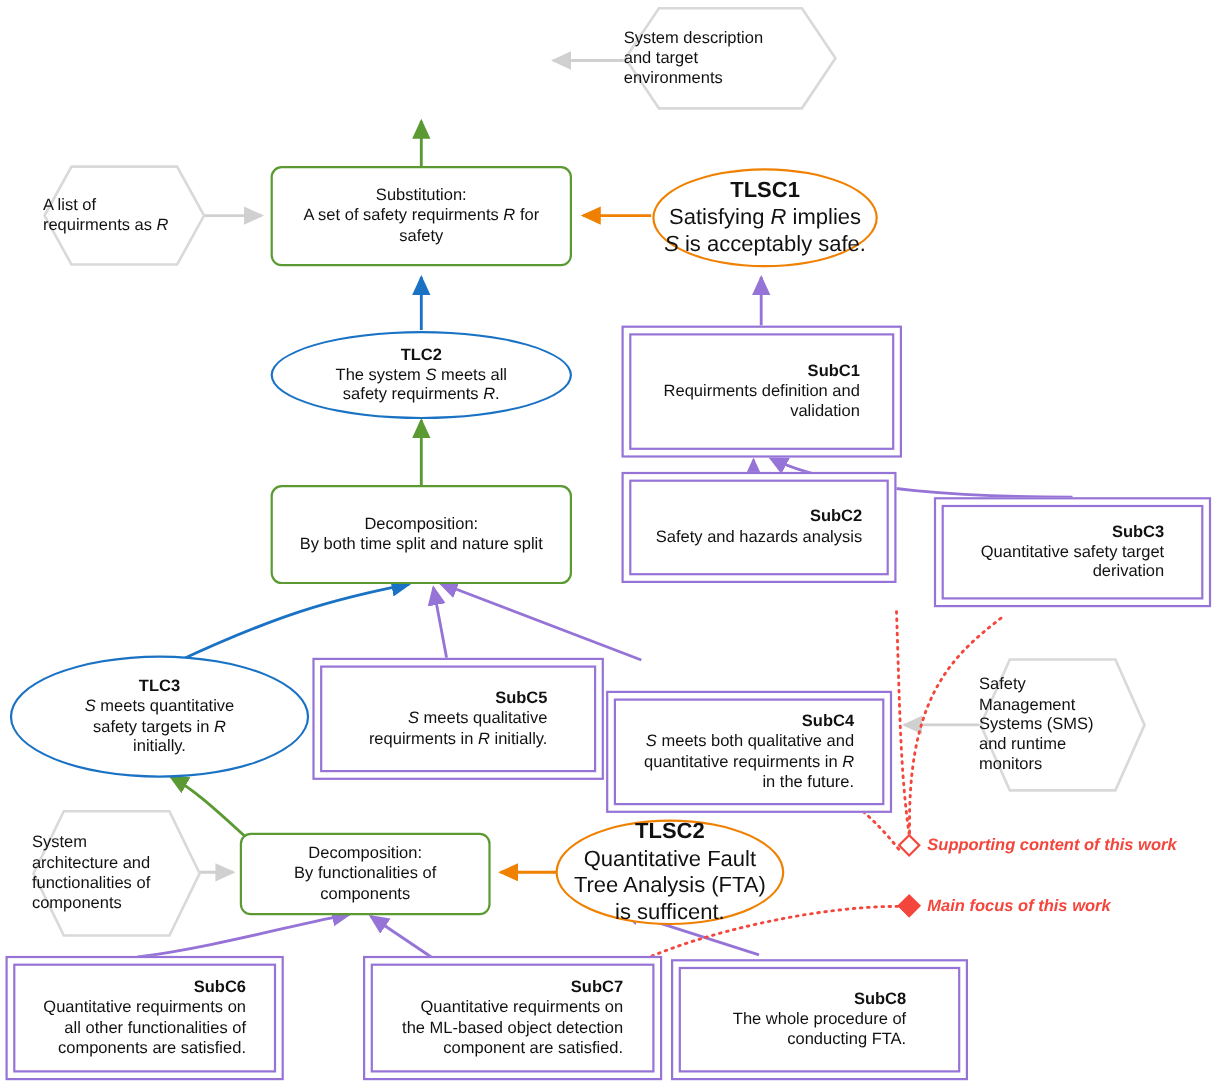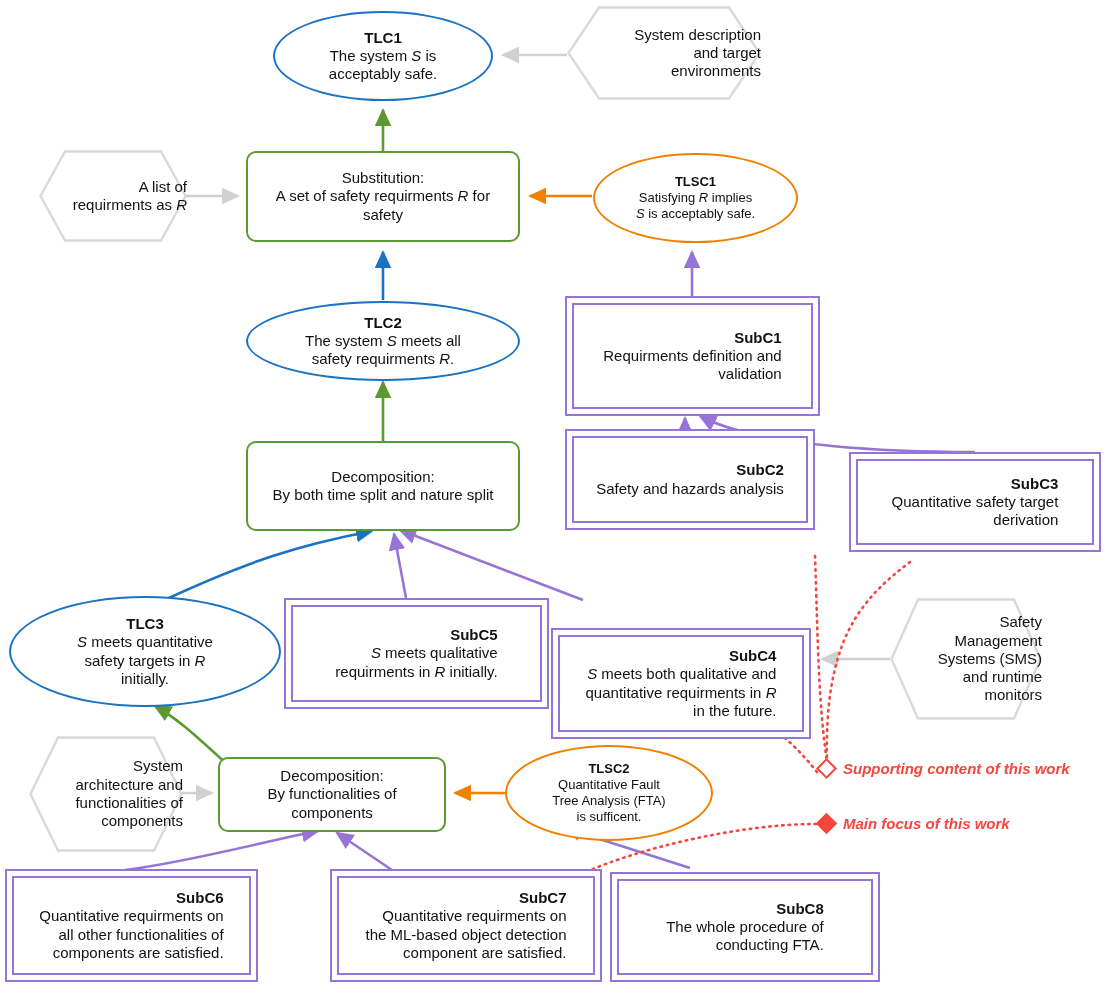--- a/index.html
+++ b/index.html
@@ -8,30 +8,30 @@
   #stage{position:relative;width:1106px;height:990px;background:#fff;overflow:hidden;}
   svg#edges{position:absolute;left:0;top:0;width:1106px;height:990px;pointer-events:none;}
 
   .node{position:absolute;box-sizing:border-box;display:flex;align-items:center;justify-content:center;text-align:center;}
   .node .txt{line-height:1.22;padding:0 6px;}
   .ttl{font-weight:bold;display:block;}
 
   
   .ellipse{border-radius:50%;border:2.5px solid #1a72c4;background:#fff;font-size:15px;color:#111;}
   
-  .ellipse-o{border-radius:50%;border:2.5px solid #f08000;background:#fff;font-size:13px;color:#111;}
+  .ellipse-o{border-radius:50%;border:2.5px solid #f08000;background:#fff;font-size:20px;color:#111;}
   
   .rrect{border:2.5px solid #5b9a33;border-radius:10px;background:#fff;font-size:15px;color:#111;}
   
   .drect{border:2.5px solid #9673d6;background:#fff;font-size:15px;color:#111;padding:5px;}
   .drect > .inner{border:2px solid #9673d6;width:100%;height:100%;display:flex;align-items:center;justify-content:center;text-align:right;box-sizing:border-box;}
   
   .hexwrap{font-size:15px;color:#111;}
   .hexwrap .hexsvg{position:absolute;left:0;top:0;}
-  .hexwrap .hextxt{position:relative;z-index:2;width:100%;text-align:right;line-height:1.22;}
+  .hexwrap .hextxt{position:relative;z-index:2;width:100%;text-align:left;line-height:1.22;}
 
   .legend-item{position:absolute;display:flex;align-items:center;gap:9px;color:#f4463c;font-weight:bold;font-style:italic;font-size:15px;white-space:nowrap;}
   .dia{width:15px;height:15px;transform:rotate(45deg);box-sizing:border-box;}
   .dia.hollow{border:2.5px solid #f4463c;background:#fff;}
   .dia.solid{background:#f4463c;border:2.5px solid #f4463c;}
 </style>
 </head>
 <body>
 
 <div id="stage">
@@ -92,27 +92,20 @@
     <path d="M392,870 L337,833" stroke="#9673d6" stroke-width="2.6" fill="none" marker-end="url(#ap)"></path>
 
     <path d="M690,868 L565,828" stroke="#9673d6" stroke-width="2.6" fill="none" marker-end="url(#ap)"></path>
 
     <path d="M815,556 C818,640 818,700 827,762" stroke="#f4463c" stroke-width="2.6" fill="none" stroke-dasharray="1.5 5" stroke-linecap="round"></path>
     <path d="M910,562 C860,600 824,640 827,762" stroke="#f4463c" stroke-width="2.6" fill="none" stroke-dasharray="1.5 5" stroke-linecap="round"></path>
     <path d="M817,772 C760,700 700,690 688,740" stroke="#f4463c" stroke-width="2.6" fill="none" stroke-dasharray="1.5 5" stroke-linecap="round"></path>
     <path d="M816,824 C740,824 640,848 586,872" stroke="#f4463c" stroke-width="2.6" fill="none" stroke-dasharray="1.5 5" stroke-linecap="round"></path>
   </svg>
 
-  <div class="node ellipse" style="left:273px;top:11px;width:220px;height:90px;">
-    <div class="txt">
-      <span class="ttl">TLC1</span>
-      <span>The system <i>S</i> is</span><br>
-      <span>acceptably safe.</span>
-    </div>
-  </div>
 
   <div class="node hexwrap" style="left:567px;top:6px;width:194px;height:94px;">
     <svg class="hexsvg" width="194" height="94" viewBox="0 0 194 94">
       <polygon points="32,1.5 162,1.5 192.5,47 162,92.5 32,92.5 1.5,47" fill="#fff" stroke="#d9d9d9" stroke-width="2.4"></polygon>
     </svg>
     <div class="hextxt">
       <span>System description</span><br>
       <span>and target</span><br>
       <span>environments</span>
     </div>

